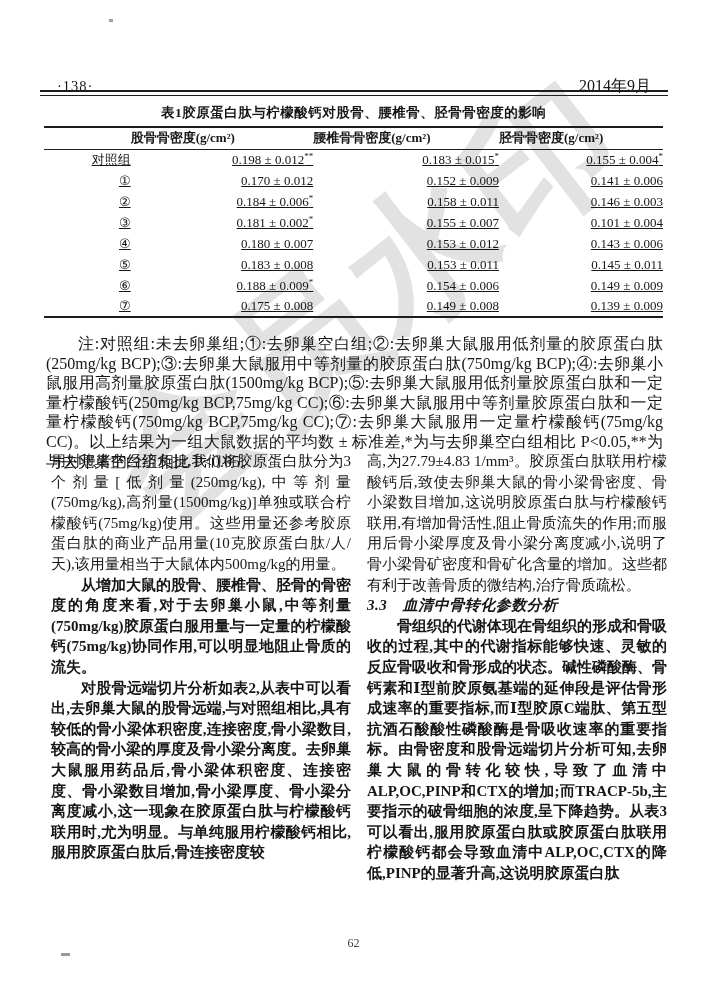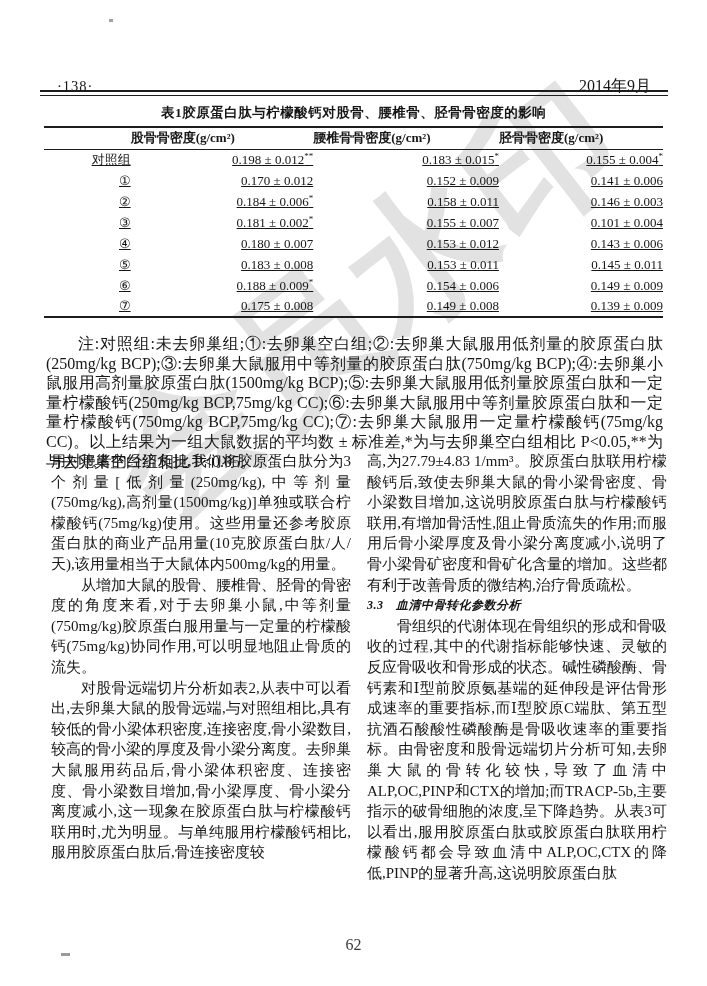--- a/index.html
+++ b/index.html
@@ -61,27 +61,27 @@
 
   .note {
     top:334px; left:46px; width:617px;
     font-size:16px; line-height:19.6px; text-align:justify; text-indent:2em;
   }
 
   
   .body-cols { top:451px; left:51px; width:616px; display:flex; gap:16px; }
   .col { width:300px; font-size:15px; line-height:20.6px; text-align:justify; }
   .col p { text-align:justify; }
-  .col p.indent { text-indent:2em; }
+  .col p.indent { text-indent:2em;font-weight:bold; }
   .sec-heading {
-    font-size:12px; font-weight:bold; font-style:italic;
+    font-size:15px; font-weight:bold; font-style:italic;
     line-height:20.6px; letter-spacing:0.5px;
   }
 
-  .footer-page { top:936px; left:0; width:707px; text-align:center; font-size:16px; color:#3d3d3d;font-family:Liberation Serif, serif; }
+  .footer-page { top:936px; left:0; width:707px; text-align:center; font-size:12px; color:#3d3d3d;font-family:Liberation Serif, serif; }
 
   
   .speck { top:19px; left:109px; width:4px; height:3px; background:#6f6f6f; opacity:.65; }
   .dash-artifact { top:953px; left:61px; width:9px; height:2.5px; background:#9a9a9a; }
 </style>
 </head>
 <body>
 
 <div class="page">
 

